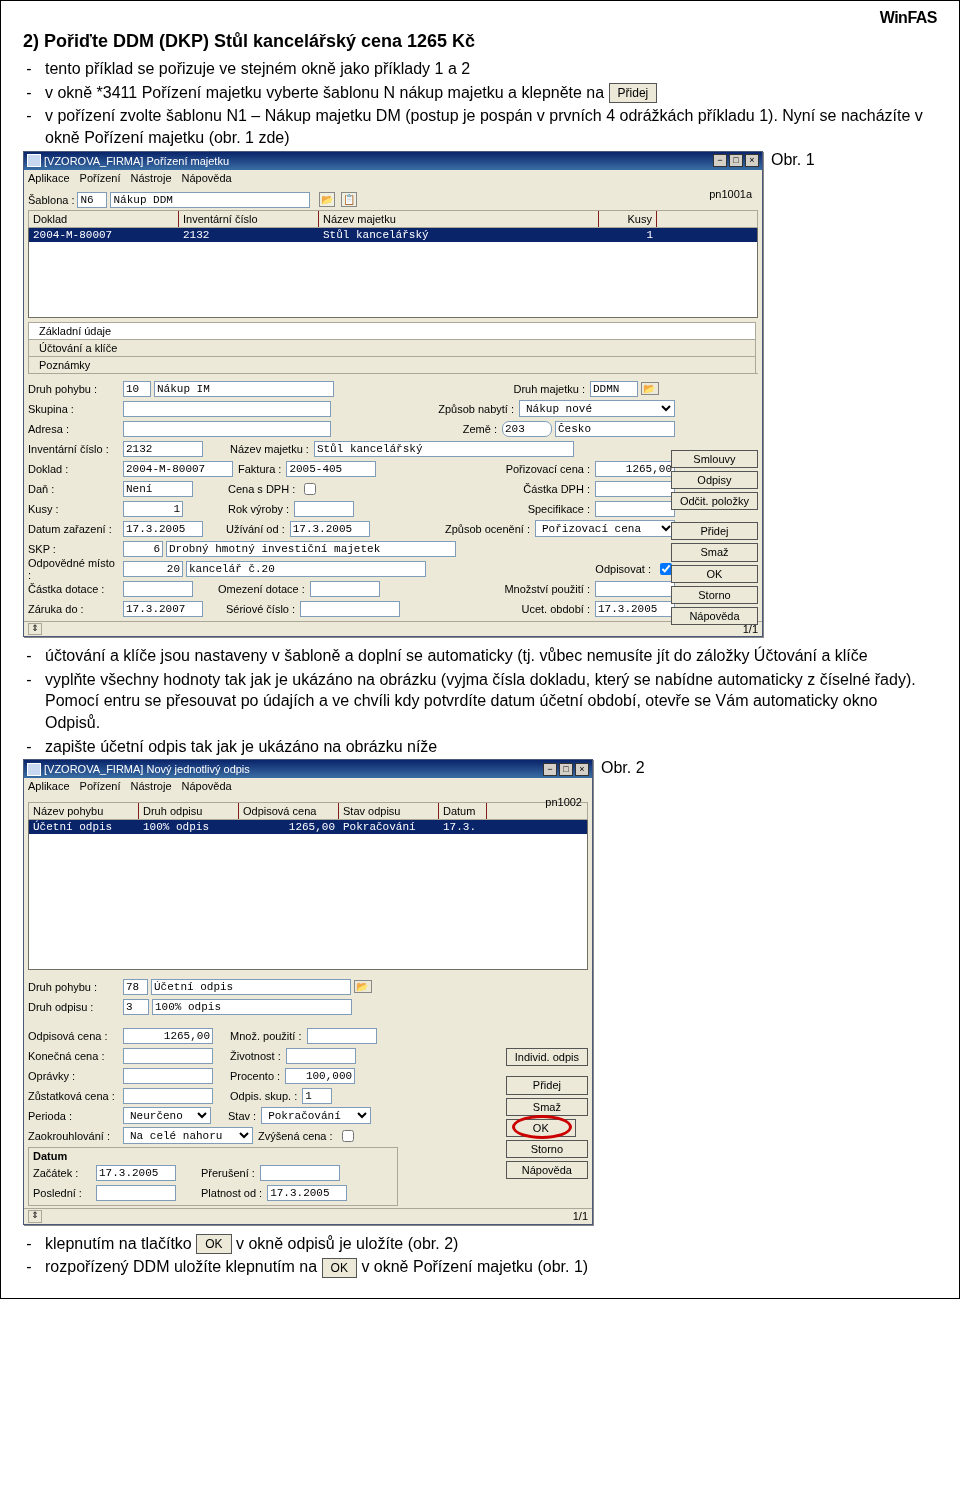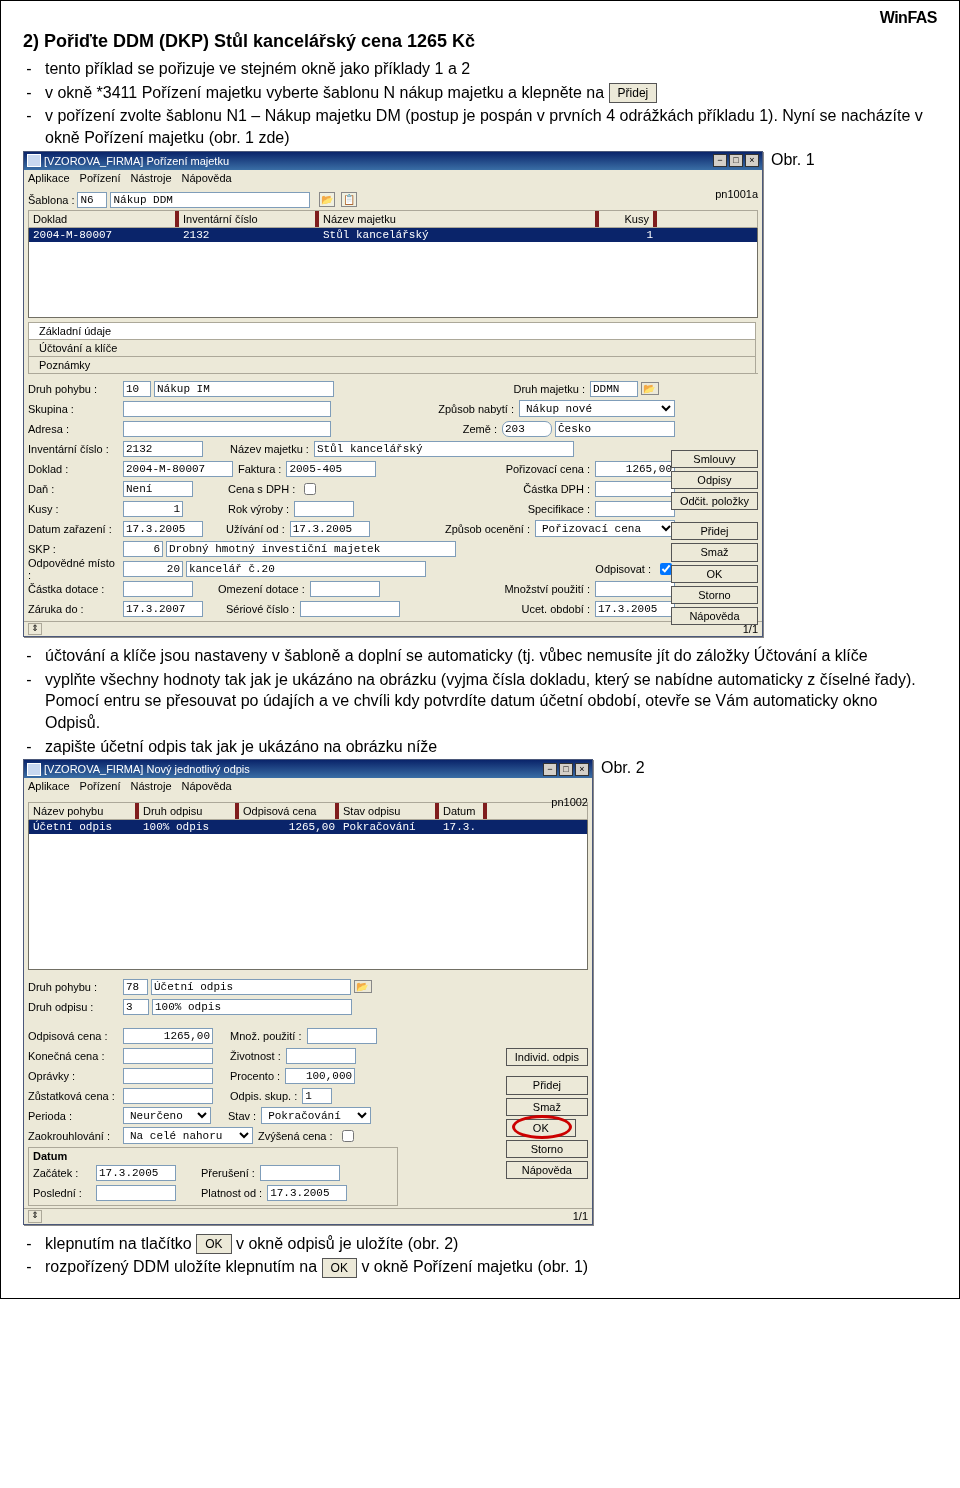--- a/index.html
+++ b/index.html
@@ -19,34 +19,34 @@
   .wbtn { width:14px; height:13px; background:#d4d0c8; border:1px solid #333; font-size:9px; text-align:center; line-height:11px; color:#000; }
   .menubar { background:#ece9d8; padding:2px 4px; font-size:11px; display:flex; gap:10px; }
   .menubar span { display:inline-block; }
   .client { padding:4px 4px 2px 4px; position:relative; }
   .row { display:flex; align-items:center; gap:3px; margin:2px 0; }
   .lbl { display:inline-block; font-size:11px; }
   input.tf, span.tf { background:#fff; border:1px solid #7f9db9; height:16px; padding:1px 2px; font-size:11px; font-family:"Courier New",monospace; }
   select.sel, .sel { background:#fff; border:1px solid #7f9db9; height:17px; font-size:11px; font-family:"Courier New",monospace; padding-left:2px; }
   .btn { display:inline-block; background:#ece9d8; border:1px solid #555; padding:2px 8px; font-size:11px; min-width:70px; text-align:center; }
   .gridhead { display:flex; background:#ece9d8; font-size:11px; border:1px solid #aca899; }
-  .gridhead div { border-right:4px solid #7f1d1d; padding:2px 4px; }
+  .gridhead div { border-right:1px solid #7f1d1d; padding:2px 4px; }
   .gridbody { background:#fff; border:1px solid #716f64; border-top:none; height:90px; }
   .gridbody.short { height:150px; }
   .gridrow { display:flex; background:#0a246a; color:#fff; font-family:"Courier New",monospace; font-size:11px; }
   .gridrow div { padding:1px 4px; }
   .tabstrip { display:flex; border-bottom:1px solid #aca899; margin-top:4px;flex-direction:column; }
   .tab { border:1px solid #aca899; border-bottom:none; padding:2px 10px; font-size:11px; background:#ece9d8; margin-right:2px; }
   .tab.active { background:#fff; }
   .frow { display:flex; align-items:center; margin:1px 0; gap:3px; height:19px; }
   .frow .l1 { width:92px; font-size:11px; }
   .frow .l2 { font-size:11px; padding:0 2px; }
   .status { display:flex; justify-content:space-between; border-top:1px solid #aca899; font-size:11px; padding:1px 4px; background:#ece9d8; }
   .sarrow { width:14px; border:1px solid #aca899; text-align:center; font-size:9px; }
-  .codeid { position:absolute; right:4px; top:2px; font-size:11px; }
+  .codeid { position:absolute; right:10px; top:2px; font-size:11px; }
   .icn { display:inline-flex; gap:6px; margin-left:6px; }
   .icn span { width:16px; height:15px; border:1px solid #888; background:#f0f0e0; text-align:center; font-size:10px; line-height:13px; }
   .ellipse { display:inline-block; width:60px; height:24px; border:3px solid #c00; border-radius:50%; position:absolute; }
   .chk { width:12px; height:12px; }
 </style>
 </head>
 <body>
 
 <div class="page">
   <div class="logo">WinFAS</div>

